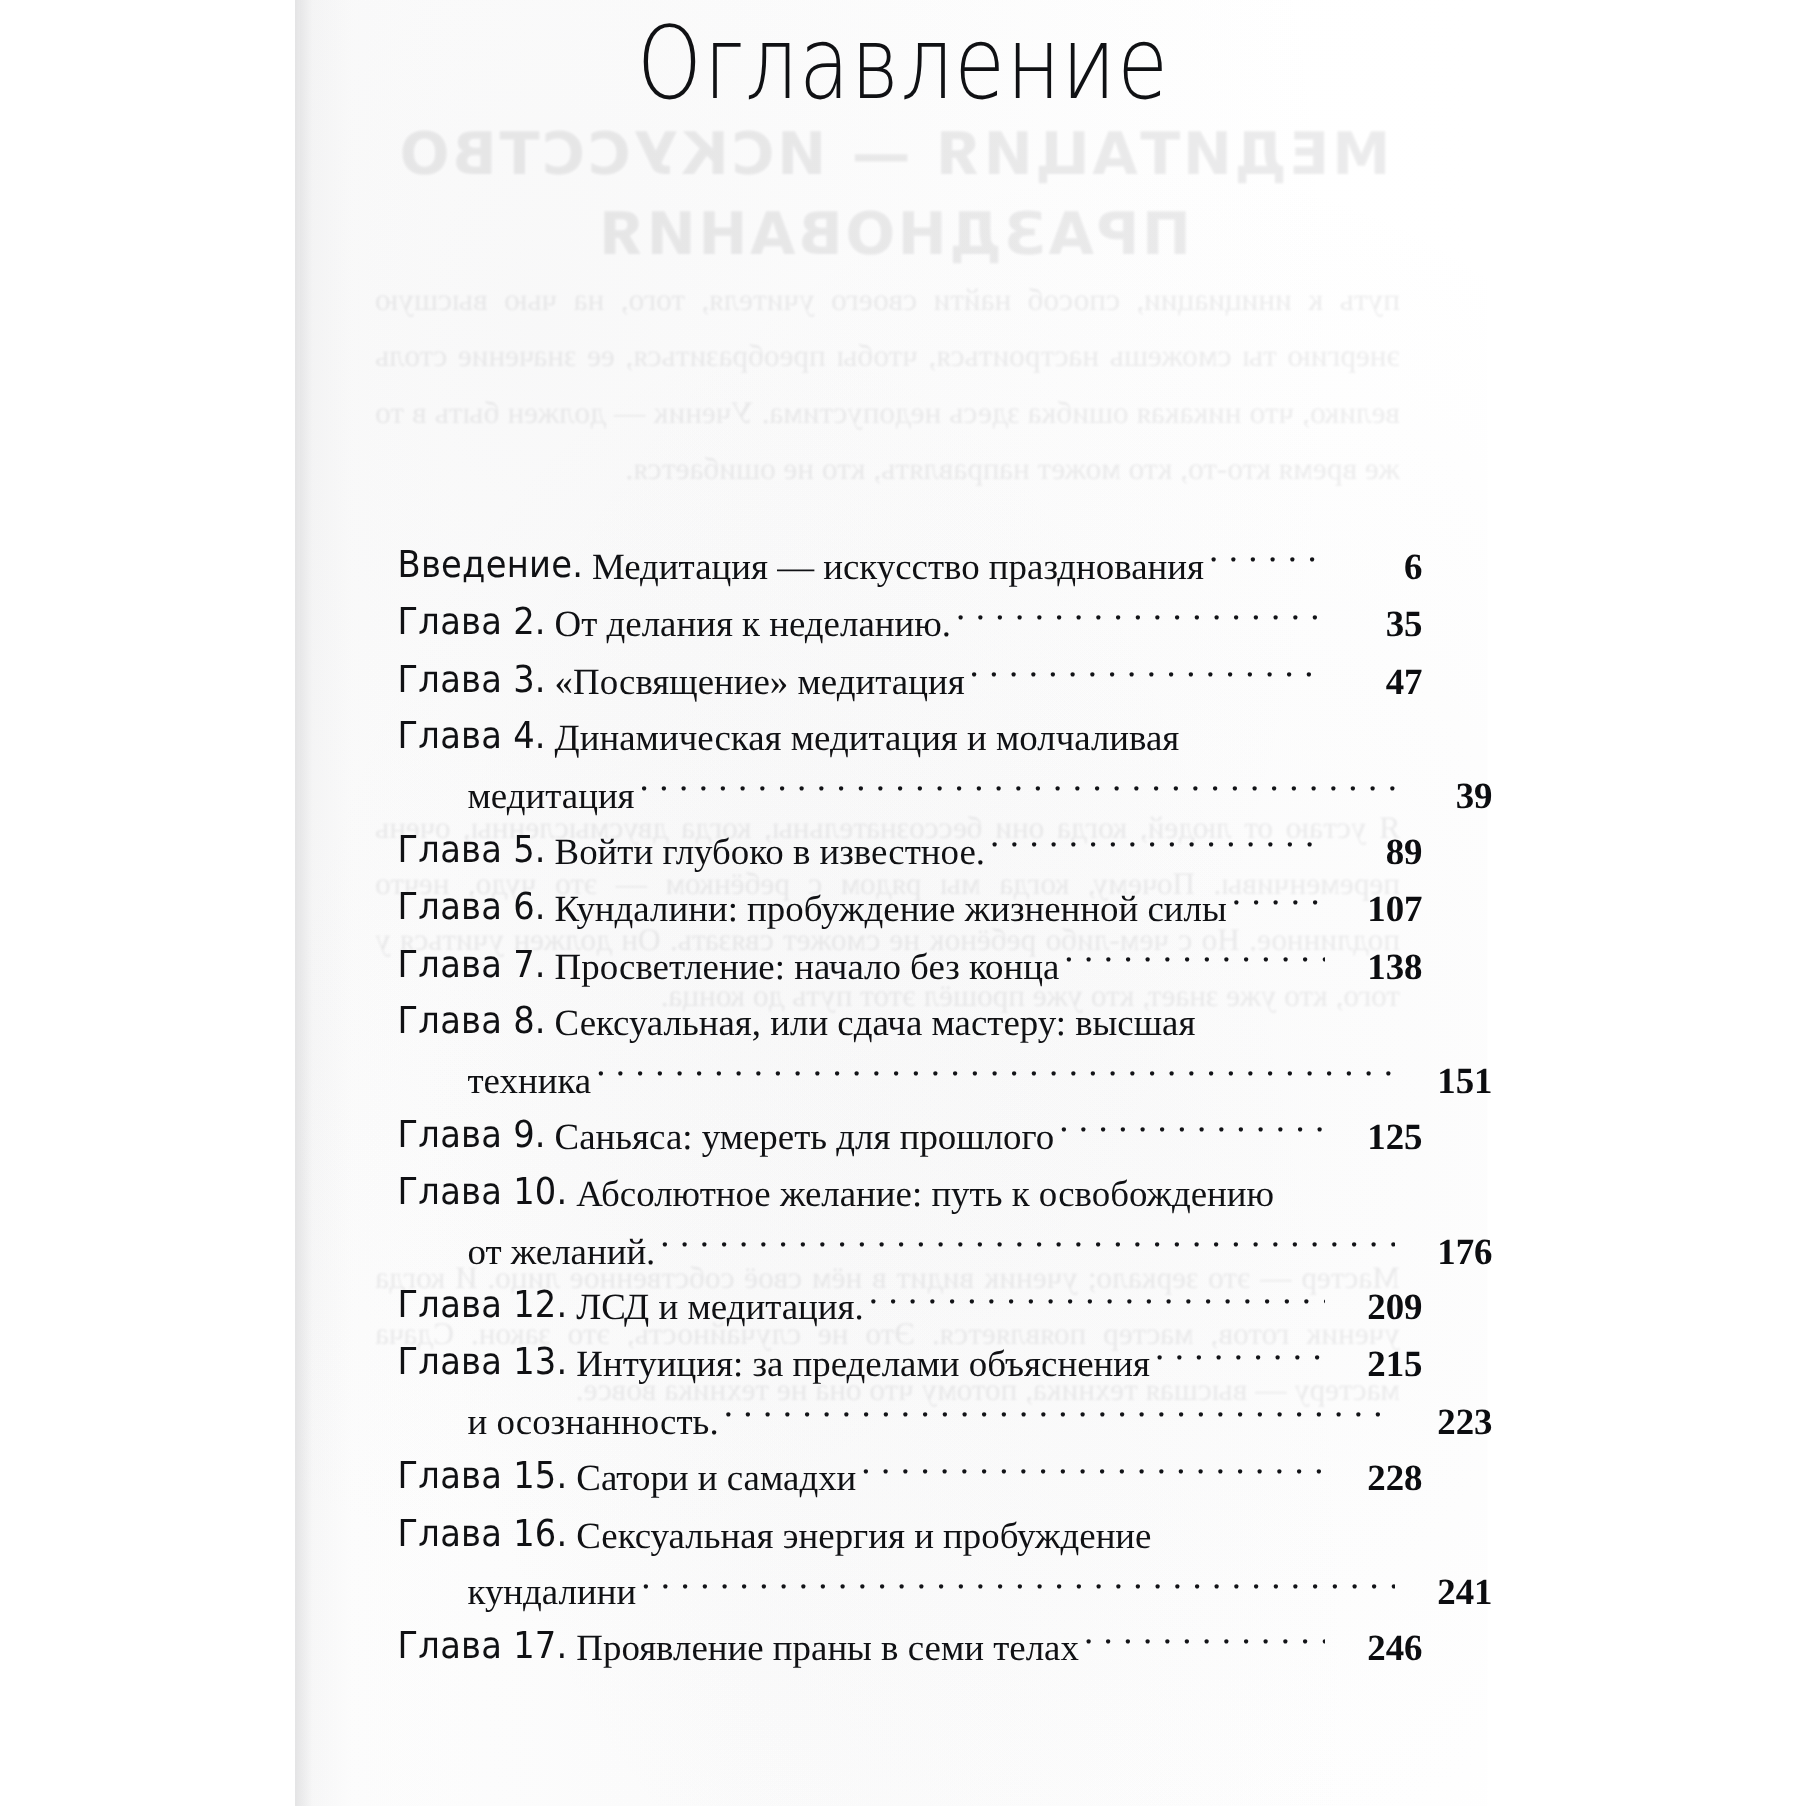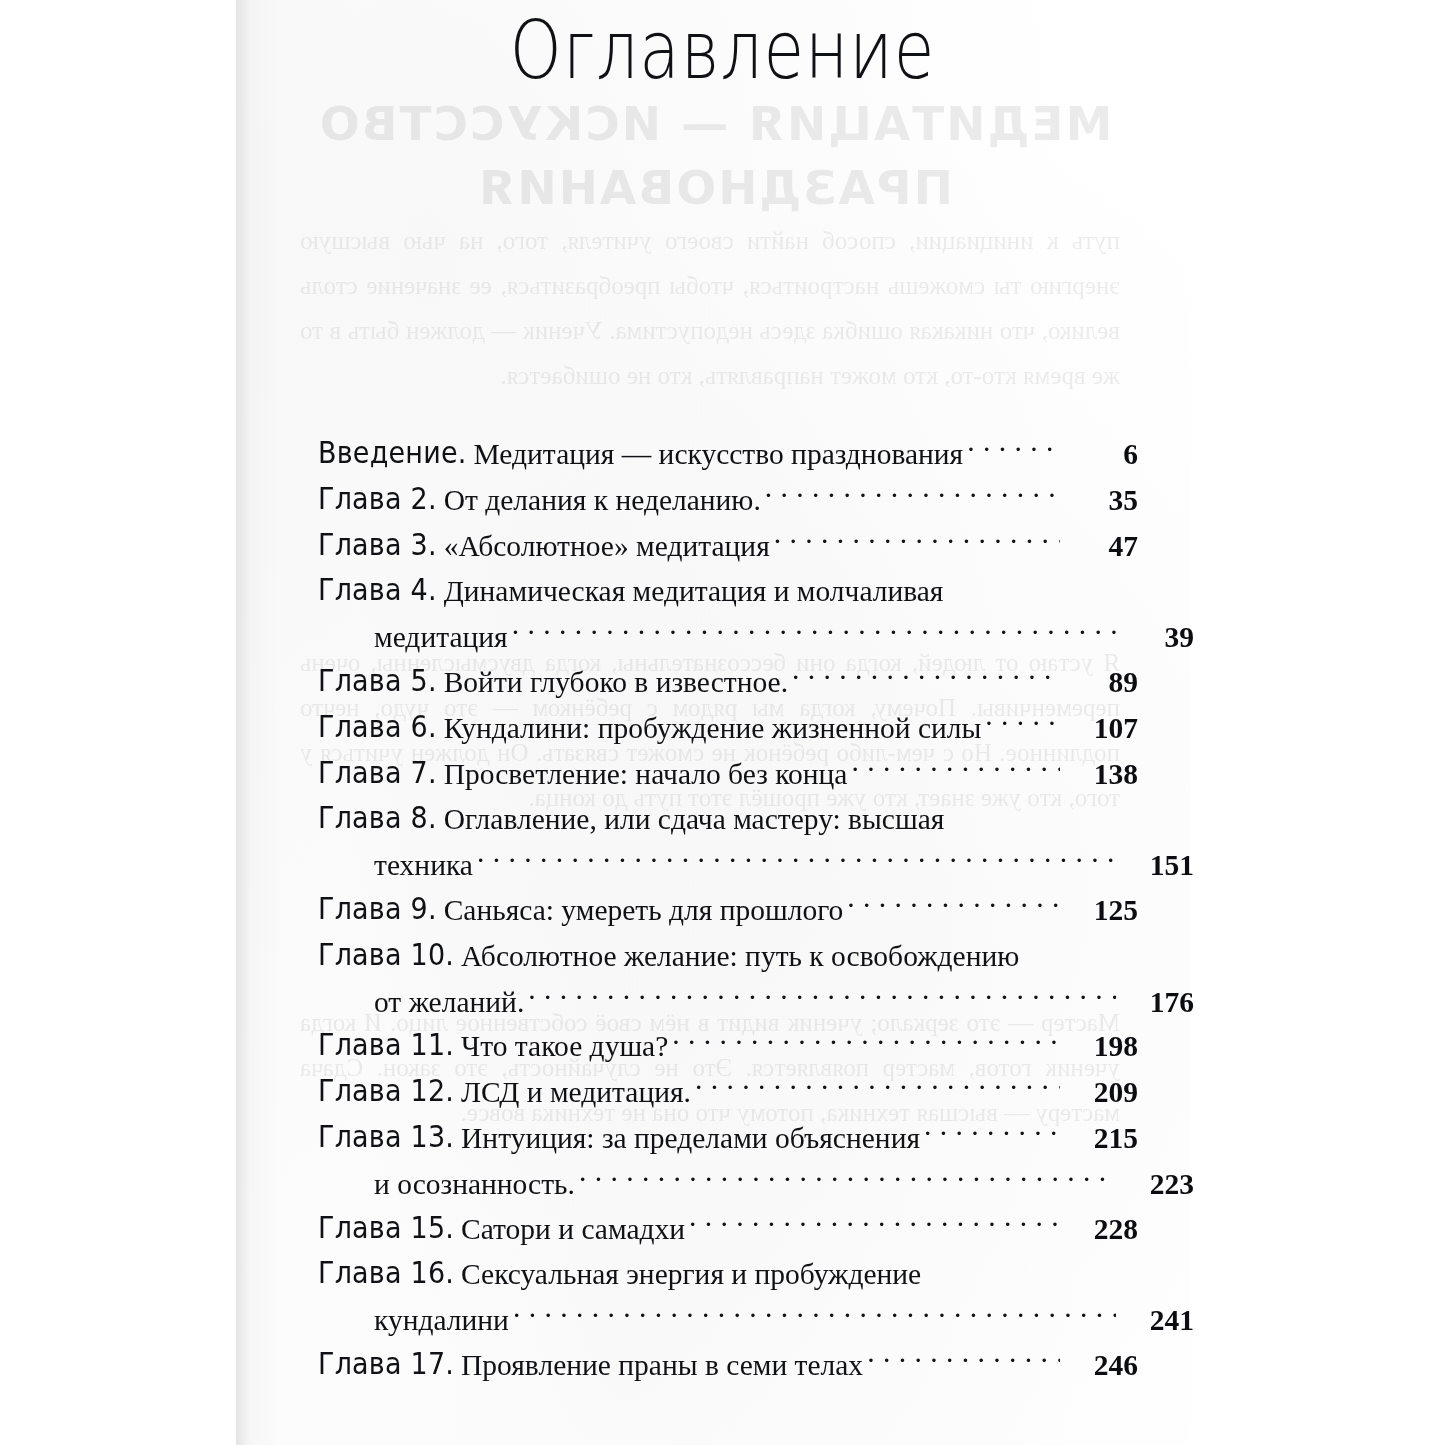--- a/index.html
+++ b/index.html
@@ -208,21 +208,21 @@
         <div class="toc-line">
           <span class="label">Глава 2.</span>
           <span class="title-text">От делания к неделанию.</span>
           <span class="leader"></span>
           <span class="page-num">35</span>
         </div>
       </div>
       <div class="toc-entry">
         <div class="toc-line">
           <span class="label">Глава 3.</span>
-          <span class="title-text">«Абсолютное» медитация</span>
+          <span class="title-text">«Посвящение» медитация</span>
           <span class="leader"></span>
           <span class="page-num">47</span>
         </div>
       </div>
       <div class="toc-entry">
         <div class="toc-line">
           <span class="label">Глава 4.</span>
           <span class="title-text">Динамическая медитация и молчаливая</span>
           <span class="leader none"></span>
           <span class="page-num empty"></span>
@@ -253,21 +253,21 @@
         <div class="toc-line">
           <span class="label">Глава 7.</span>
           <span class="title-text">Просветление: начало без конца</span>
           <span class="leader"></span>
           <span class="page-num">138</span>
         </div>
       </div>
       <div class="toc-entry">
         <div class="toc-line">
           <span class="label">Глава 8.</span>
-          <span class="title-text">Оглавление, или сдача мастеру: высшая</span>
+          <span class="title-text">Сексуальная, или сдача мастеру: высшая</span>
           <span class="leader none"></span>
           <span class="page-num empty"></span>
         </div>
         <div class="toc-line cont">
           <span class="title-text">техника</span>
           <span class="leader"></span>
           <span class="page-num">151</span>
         </div>
       </div>
       <div class="toc-entry">
@@ -286,28 +286,20 @@
           <span class="page-num empty"></span>
         </div>
         <div class="toc-line cont">
           <span class="title-text">от желаний.</span>
           <span class="leader"></span>
           <span class="page-num">176</span>
         </div>
       </div>
       <div class="toc-entry">
         <div class="toc-line">
-          <span class="label">Глава 11.</span>
-          <span class="title-text">Что такое душа?</span>
-          <span class="leader"></span>
-          <span class="page-num">198</span>
-        </div>
-      </div>
-      <div class="toc-entry">
-        <div class="toc-line">
           <span class="label">Глава 12.</span>
           <span class="title-text">ЛСД и медитация.</span>
           <span class="leader"></span>
           <span class="page-num">209</span>
         </div>
       </div>
       <div class="toc-entry">
         <div class="toc-line">
           <span class="label">Глава 13.</span>
           <span class="title-text">Интуиция: за пределами объяснения</span>

